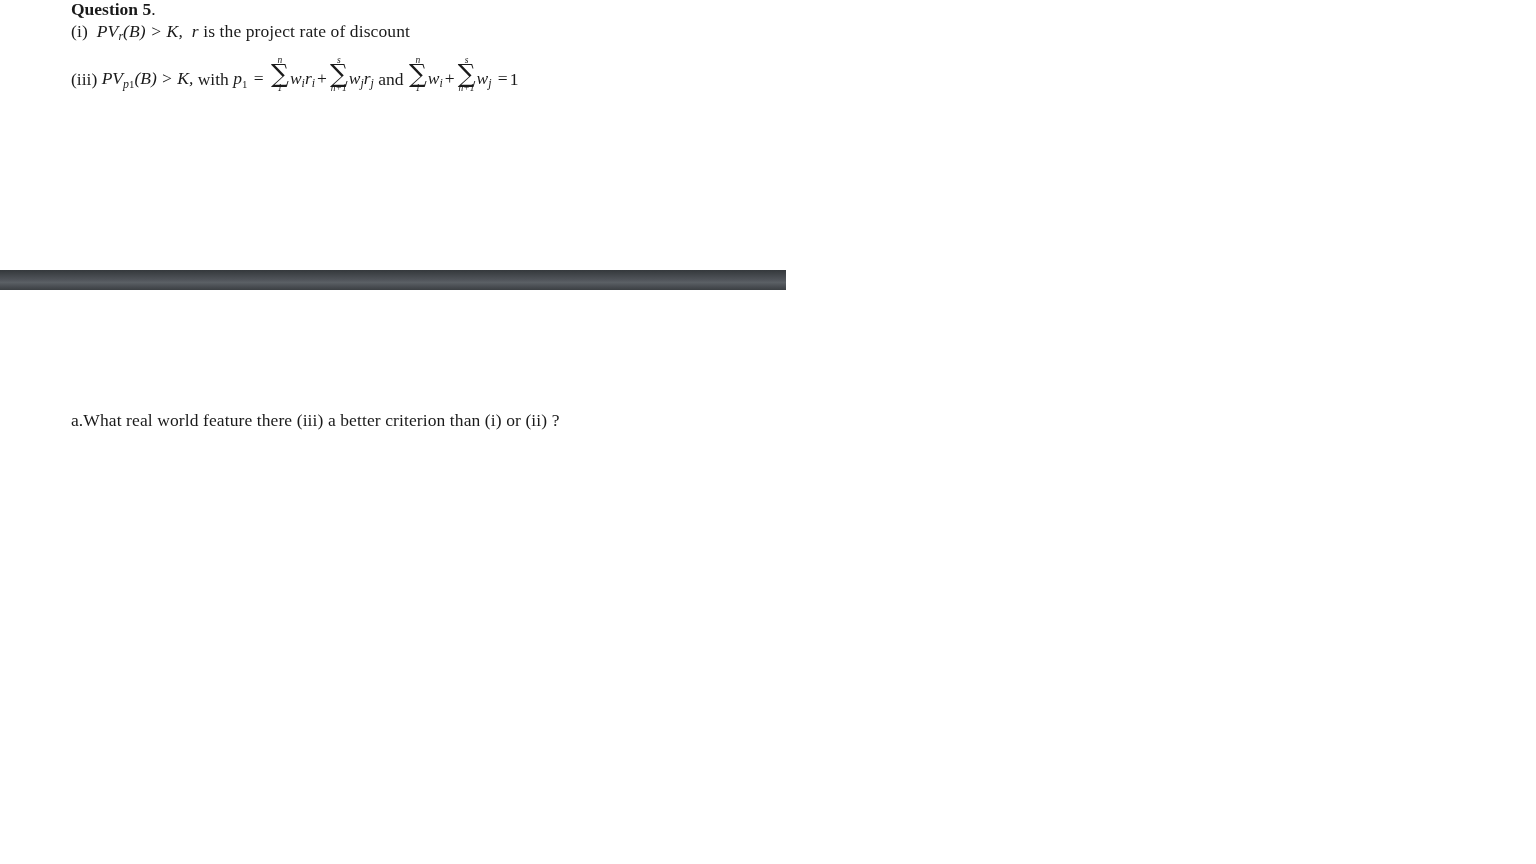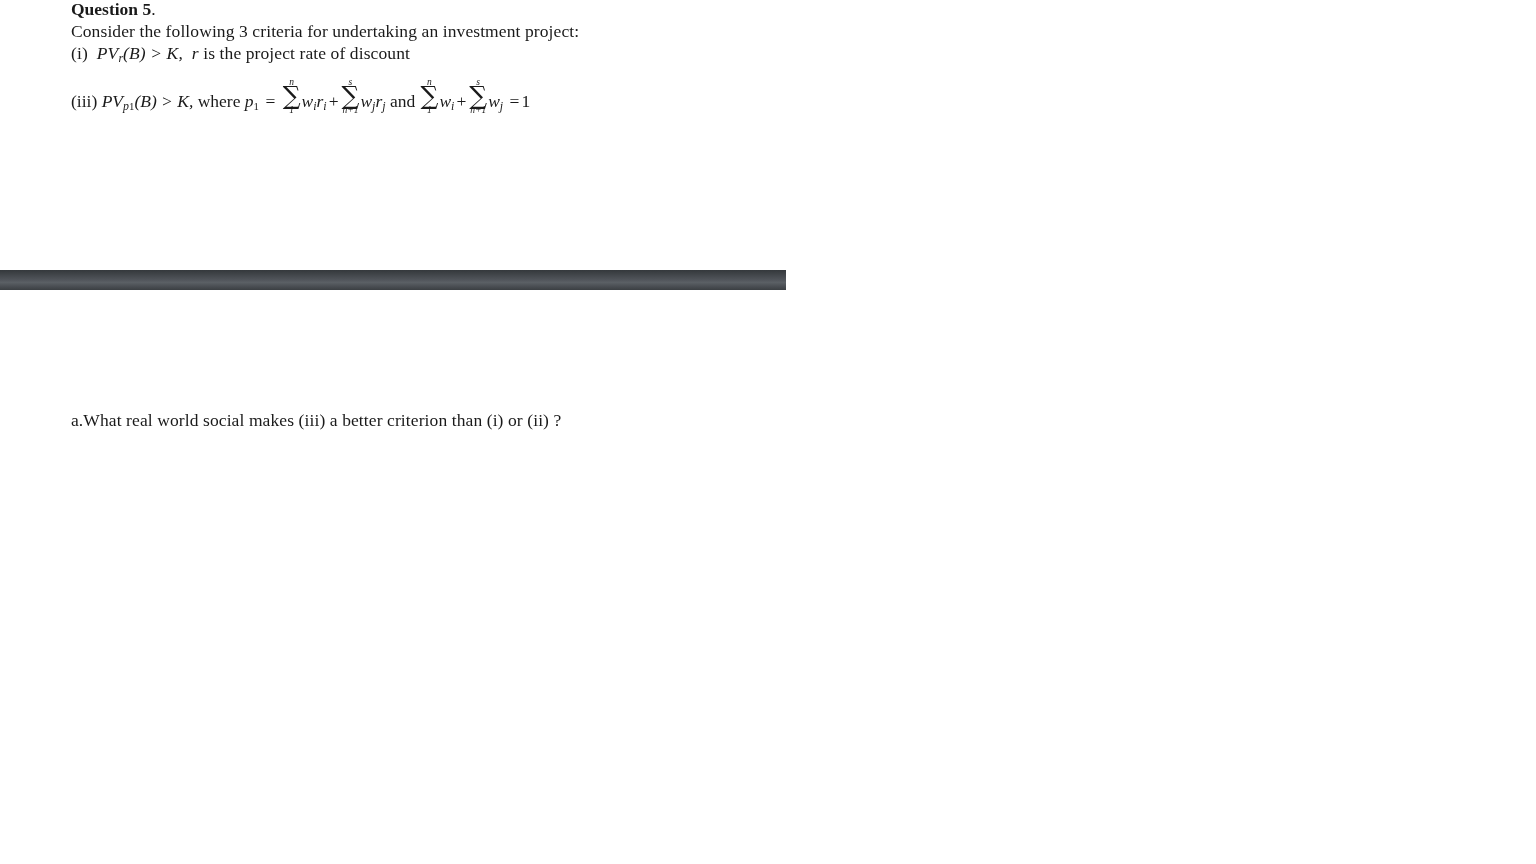--- a/index.html
+++ b/index.html
@@ -123,47 +123,46 @@
 </style>
 </head>
 <body>
 
 <div class="page">
 
   <div class="block-top">
 
     <div class="q-title"><span>Question 5</span><span class="dot">.</span></div>
 
-    <div class="line">Consider the following 3 criteria for undertaking an investment project:</div>
 
     <div class="line"><span>(i)</span>&nbsp;
       <i class="mi">PV</i><span class="sub">r</span><i class="mi">(B) &gt; K,</i>&nbsp;
       <i class="mi">r</i>
       <span>is the project rate of discount</span>
     </div>
 
 
     <div class="line-iii"><span>(iii)</span>
       <i class="mi">PV</i><span class="sub">p</span><span class="subnum">1</span><i class="mi">(B) &gt; K,</i>
-      <span>where</span>
+      <span>with</span>
       <i class="mi">p</i><span class="subnum">1</span>
       <span class="op">=</span>
 
       <span class="sum-wrap"><span class="sum"><span class="lim top">n</span><span class="sig">∑</span><span class="lim bot">1</span></span><span class="sum-body"><i class="mi">w</i><span class="sub">i</span><i class="mi">r</i><span class="sub">i</span></span></span><span class="op">+</span><span class="sum-wrap"><span class="sum"><span class="lim top">s</span><span class="sig">∑</span><span class="lim bot">n+1</span></span><span class="sum-body"><i class="mi">w</i><span class="sub">j</span><i class="mi">r</i><span class="sub">j</span></span></span>
       <span>and</span>
       <span class="sum-wrap"><span class="sum"><span class="lim top">n</span><span class="sig">∑</span><span class="lim bot">1</span></span><span class="sum-body"><i class="mi">w</i><span class="sub">i</span></span></span><span class="op">+</span><span class="sum-wrap"><span class="sum"><span class="lim top">s</span><span class="sig">∑</span><span class="lim bot">n+1</span></span><span class="sum-body"><i class="mi">w</i><span class="sub">j</span></span></span>
       <span class="op">=</span><span>1</span>
     </div>
 
   </div>
 
   <div class="dark-bar"></div>
 
   <div class="block-bottom">
 
 
-    <div class="line"><span>a.</span><span>What real world social makes (iii) a better criterion than (i) or (ii) ?</span></div>
+    <div class="line"><span>a.</span><span>What real world feature there (iii) a better criterion than (i) or (ii) ?</span></div>
 
 
 
   </div>
 
 </div>
 
 </body></html>

